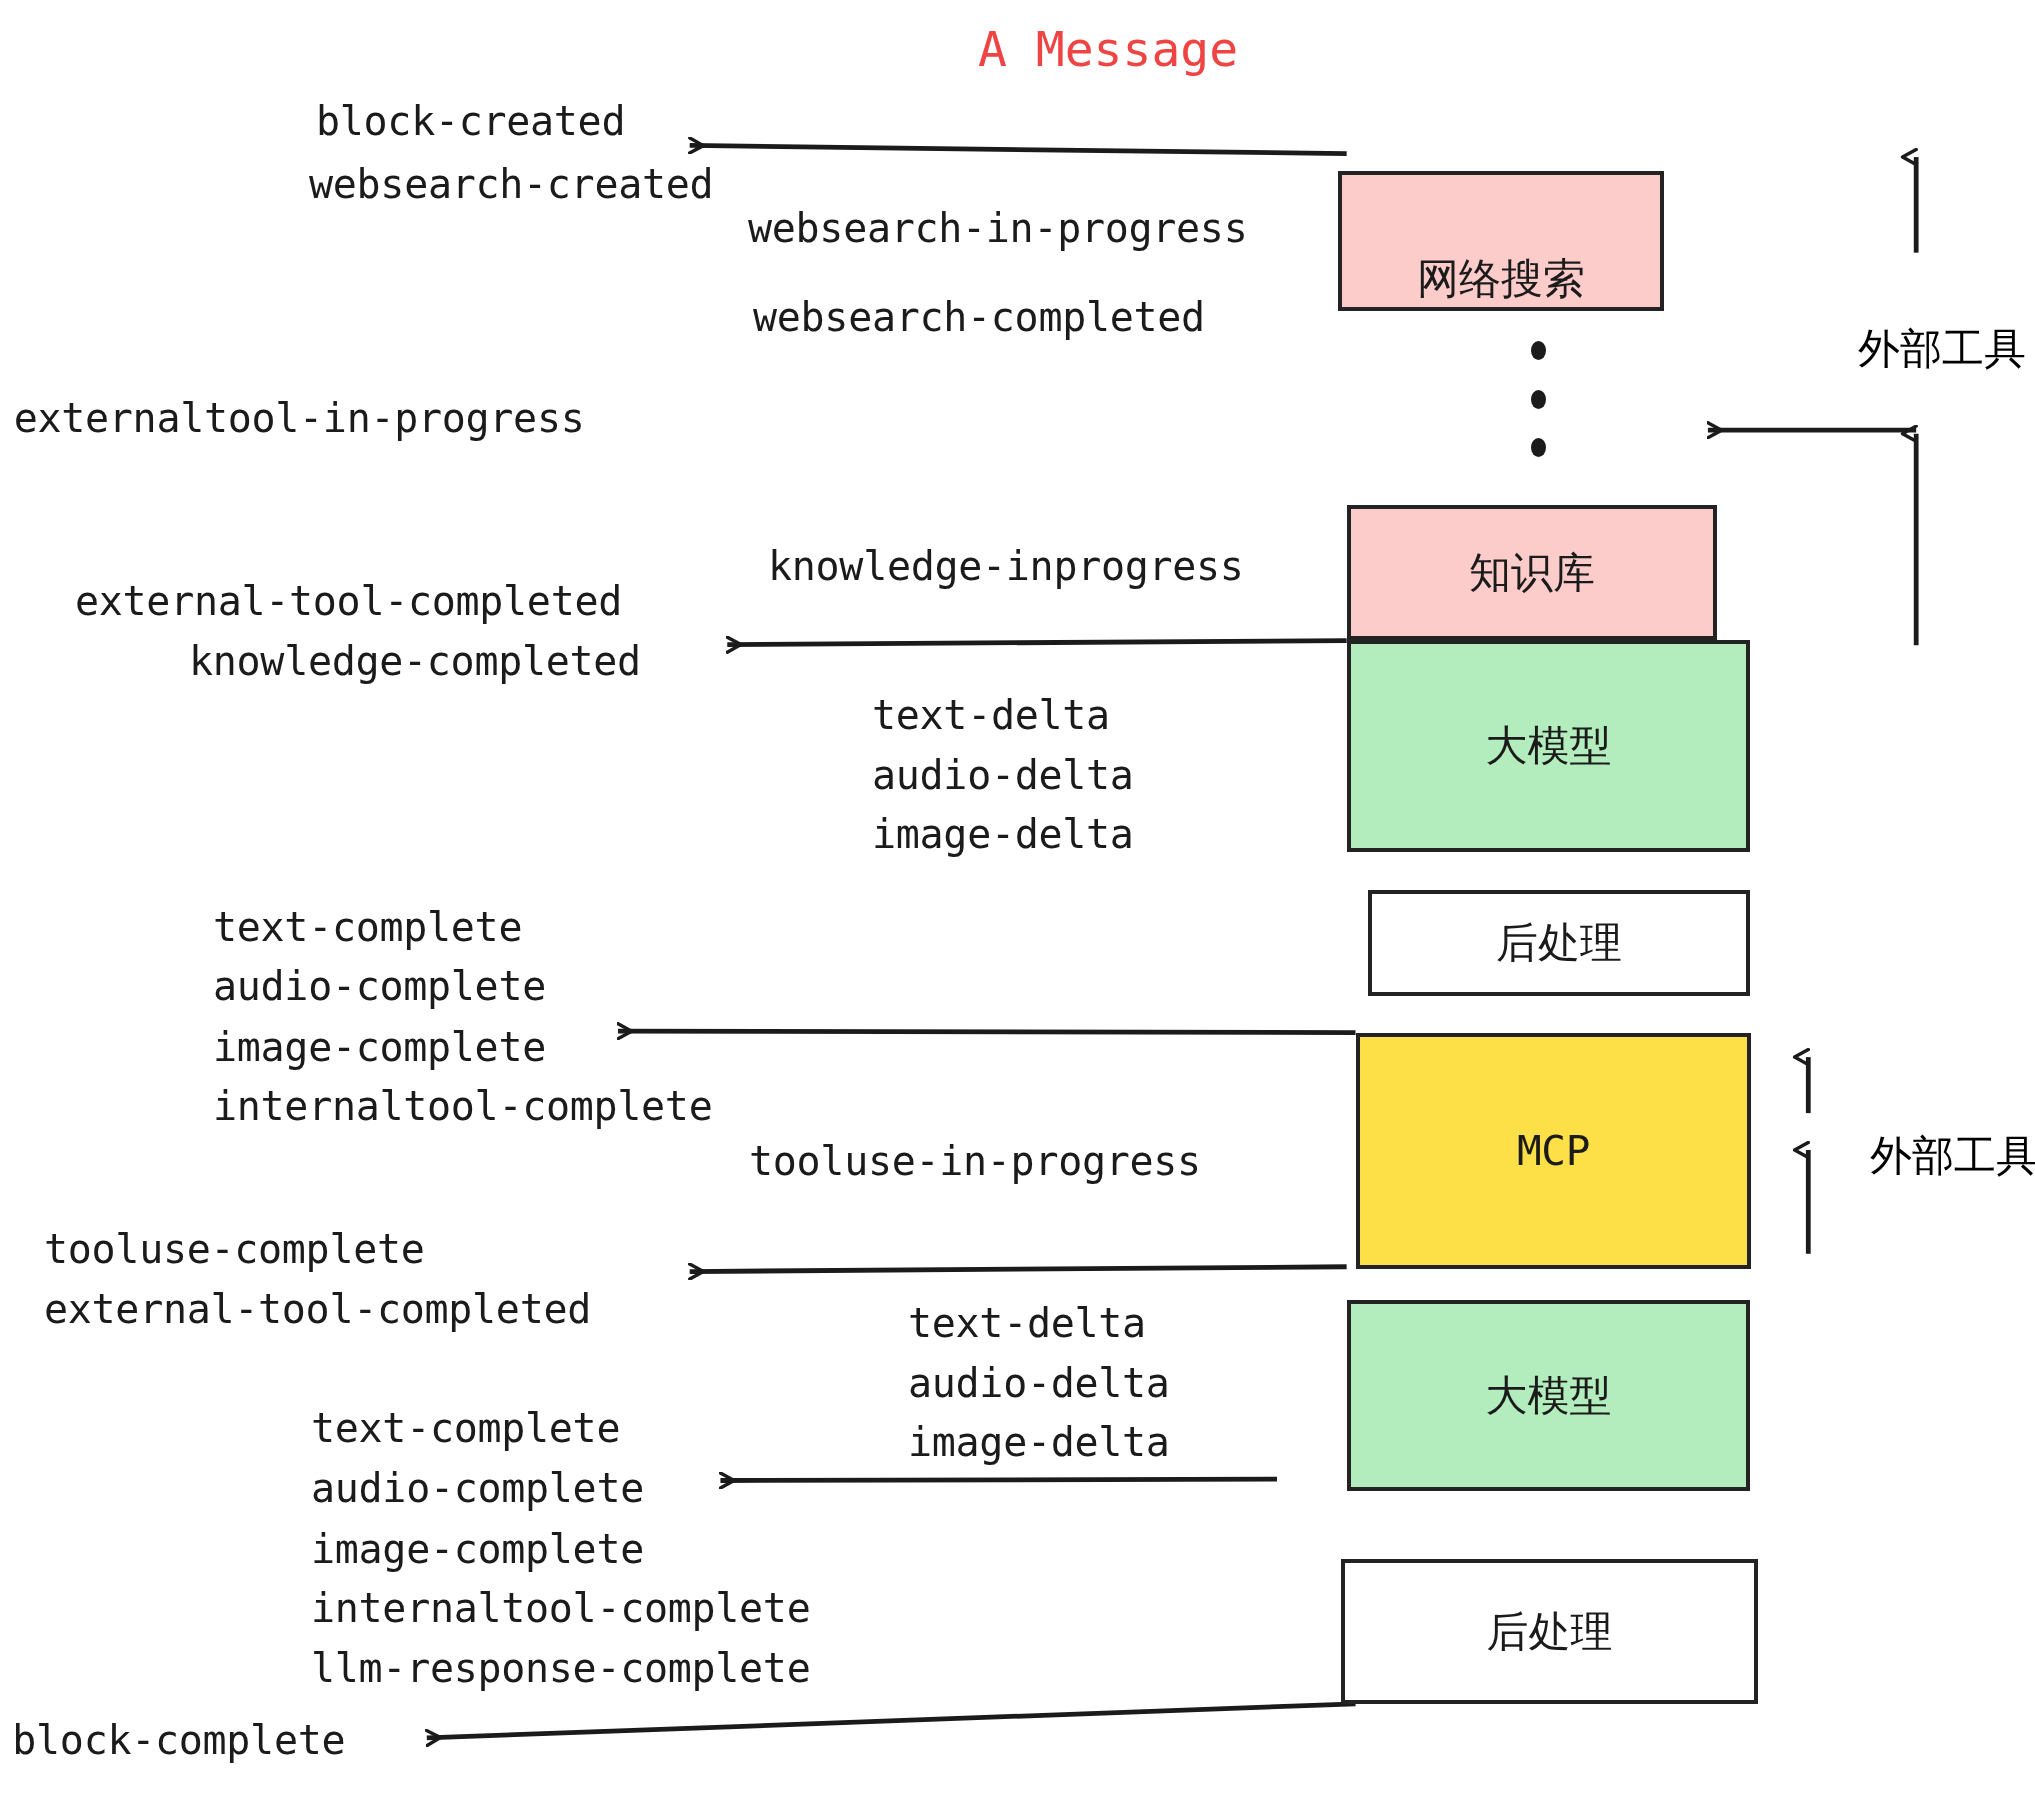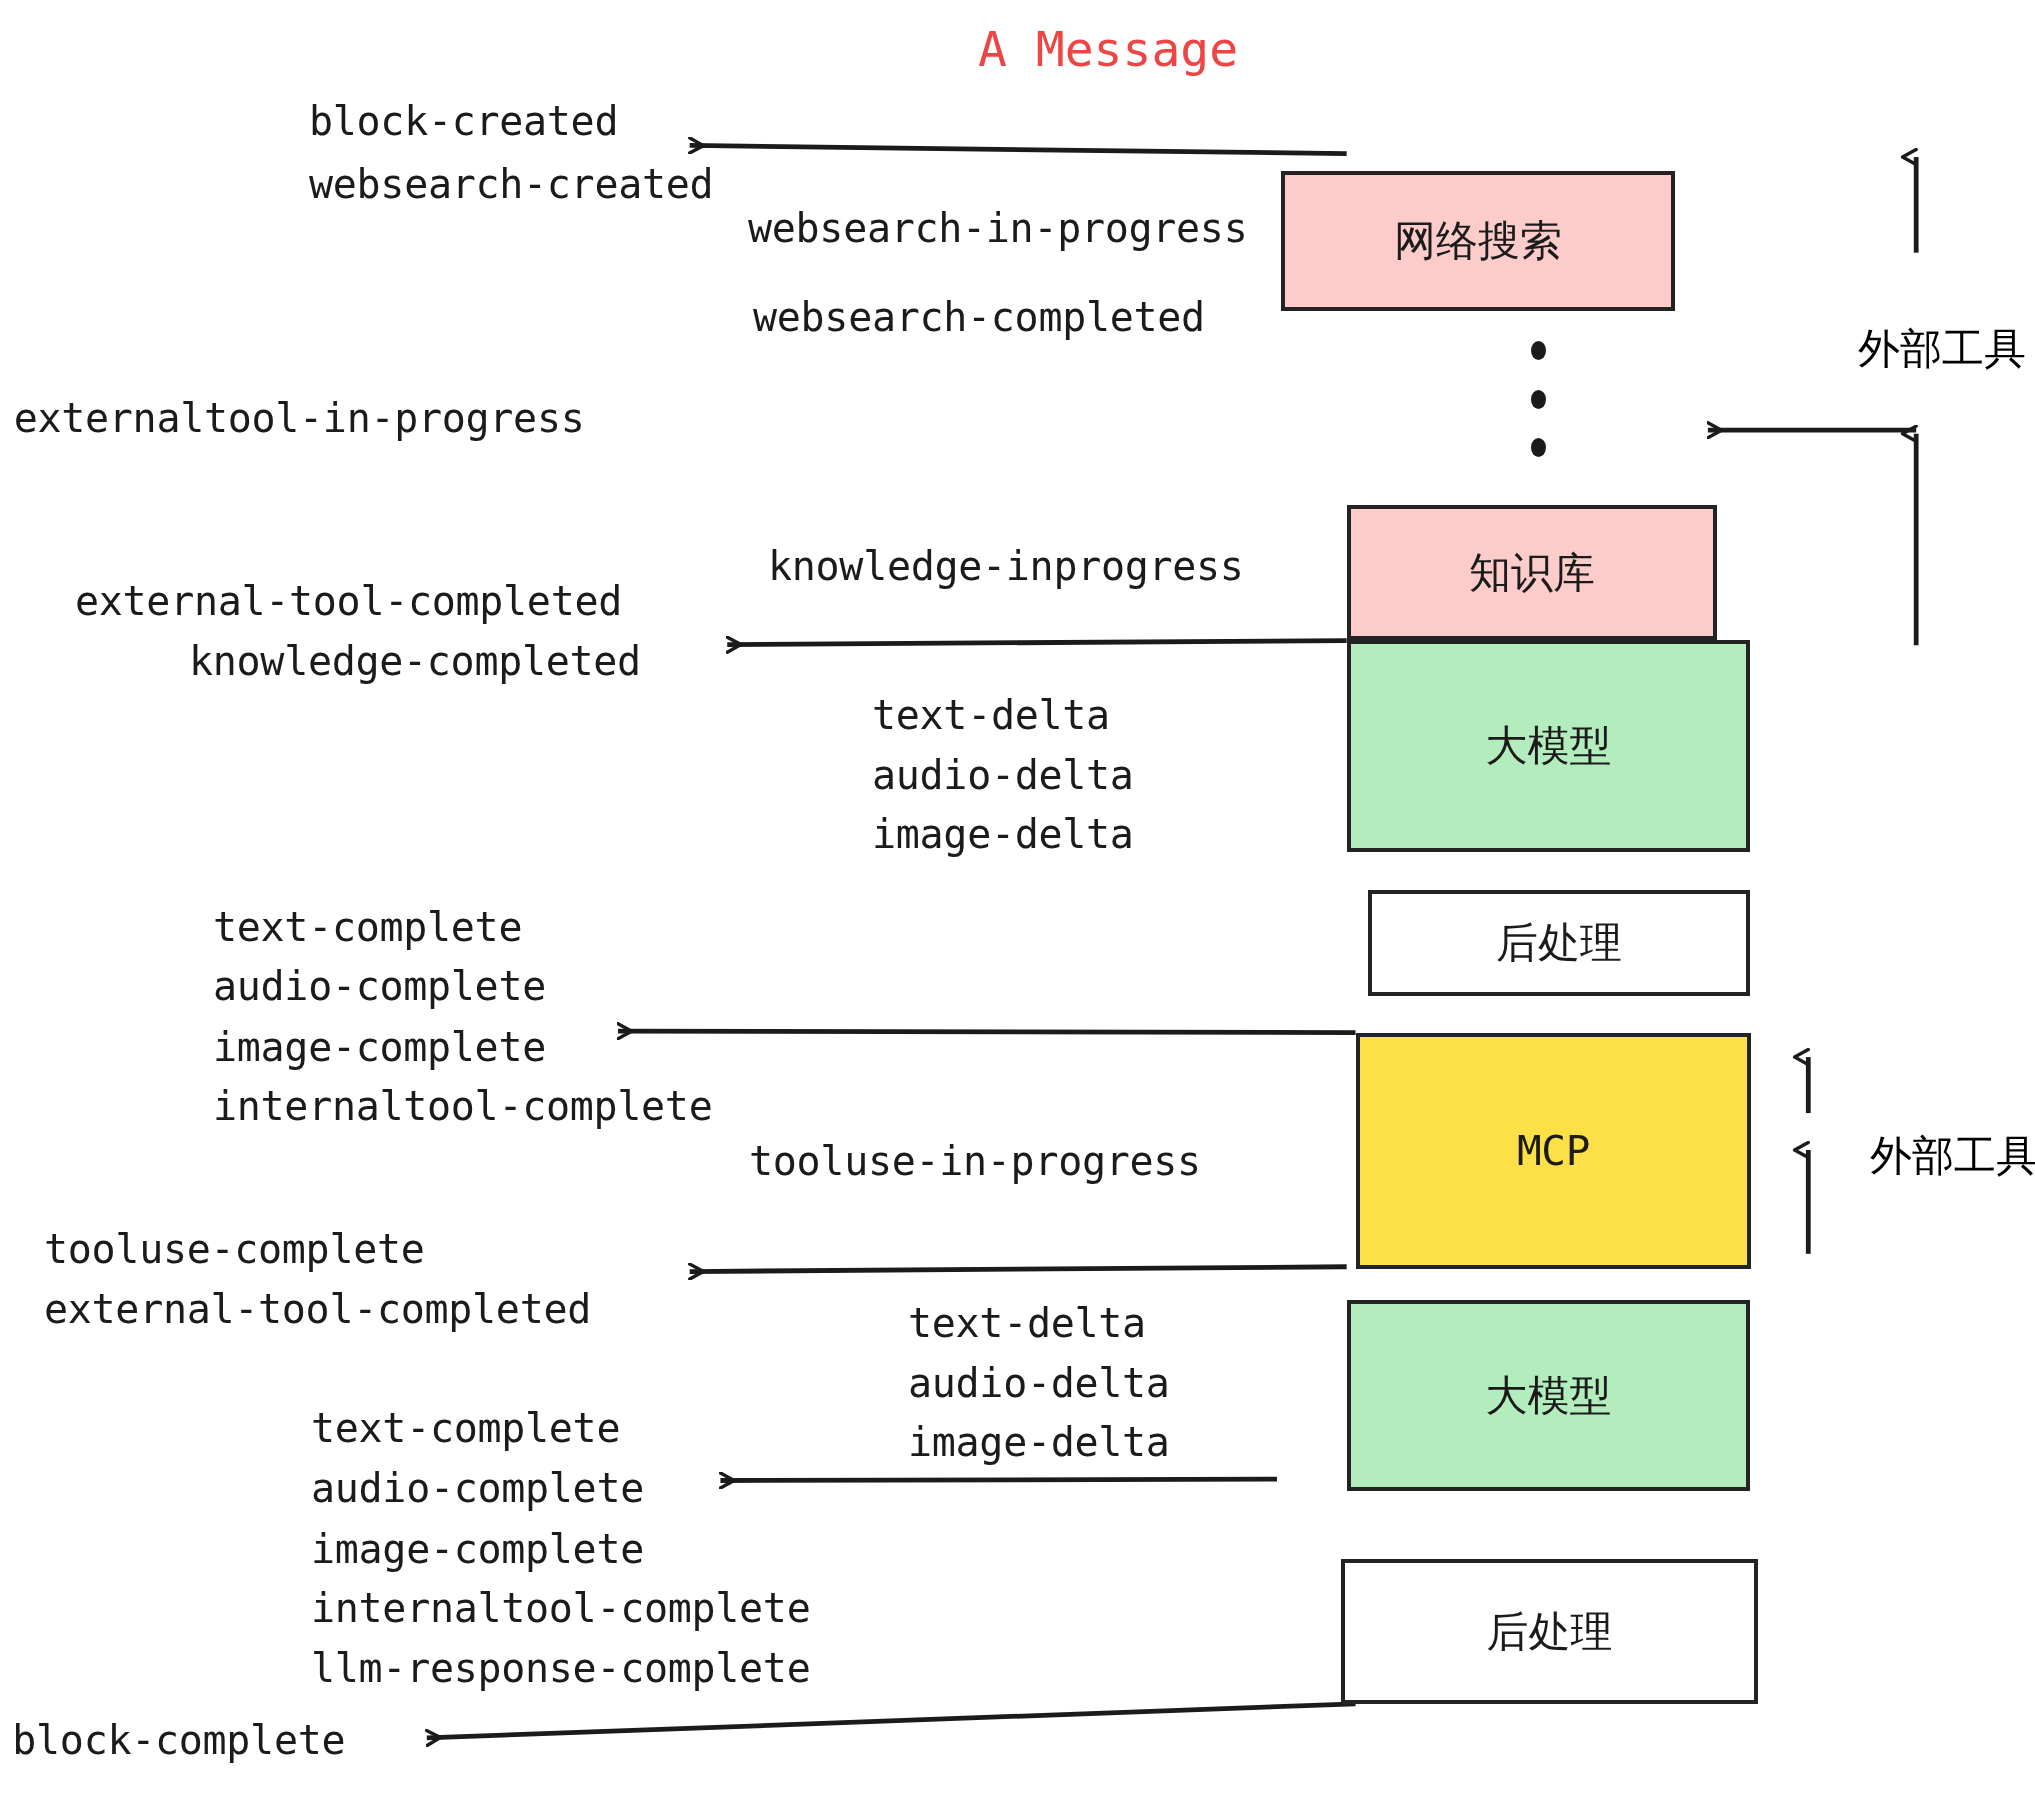--- a/index.html
+++ b/index.html
@@ -124,21 +124,21 @@
       <marker id="ahd" markerWidth="26" markerHeight="26" refX="13" refY="24" orient="auto" markerUnits="userSpaceOnUse">
         <path d="M2,24 L13,4 L24,24" fill="none" stroke="#1b1b1b" stroke-width="5" stroke-linecap="round" stroke-linejoin="round"></path>
       </marker>
     </defs>
     <line x1="2806" y1="635" x2="2806" y2="945" stroke="#1b1b1b" stroke-width="7" marker-end="url(#ahd)" transform="rotate(180 2806 790)"></line>
     <line x1="2648" y1="1684" x2="2648" y2="1836" stroke="#1b1b1b" stroke-width="7" marker-end="url(#ahd)" transform="rotate(180 2648 1760)"></line>
   </svg>
 
   <div class="title" style="left:978px; top:20.5px;">A Message</div>
 
-  <div class="evt" style="left:309px; top:101px;text-align:center;">block-created</div>
+  <div class="evt" style="left:316px; top:101px;text-align:center;">block-created</div>
   <div class="evt" style="left:748px; top:208px;">websearch-in-progress</div>
   <div class="evt" style="left:309px; top:164px;">websearch-created</div>
   <div class="evt" style="left:13.7px; top:398px;">externaltool-in-progress</div>
   <div class="evt" style="left:753px; top:297px;">websearch-completed</div>
 
   <div class="evt" style="left:768px; top:546px;">knowledge-inprogress</div>
   <div class="evt" style="left:75px; top:581px;">external-tool-completed</div>
   <div class="evt" style="left:189px; top:641px;">knowledge-completed</div>
 
   <div class="evt" style="left:872px; top:695px;">text-delta</div>
@@ -159,21 +159,21 @@
   <div class="evt" style="left:908px; top:1422px;">image-delta</div>
 
   <div class="evt" style="left:311px; top:1408px;">text-complete</div>
   <div class="evt" style="left:311px; top:1468px;">audio-complete</div>
   <div class="evt" style="left:311px; top:1529px;">image-complete</div>
   <div class="evt" style="left:311px; top:1588px;">internaltool-complete</div>
   <div class="evt" style="left:311px; top:1648px;">llm-response-complete</div>
 
   <div class="evt" style="left:12.3px; top:1720px;">block-complete</div>
 
-  <div class="box box-pink" style="left:1281px; top:171px; width:394px; height:140px;">
+  <div class="box box-pink" style="left:1338px; top:171px; width:326px; height:140px;align-items:flex-end;">
     <span class="cjk">网络搜索</span>
   </div>
 
   <div class="dots" style="left:1529px; top:341px; width:18px; height:116px;">
     <span class="dot"></span>
     <span class="dot"></span>
     <span class="dot"></span>
   </div>
 
   <div class="box box-pink" style="left:1347px; top:505px; width:370px; height:135px;">

